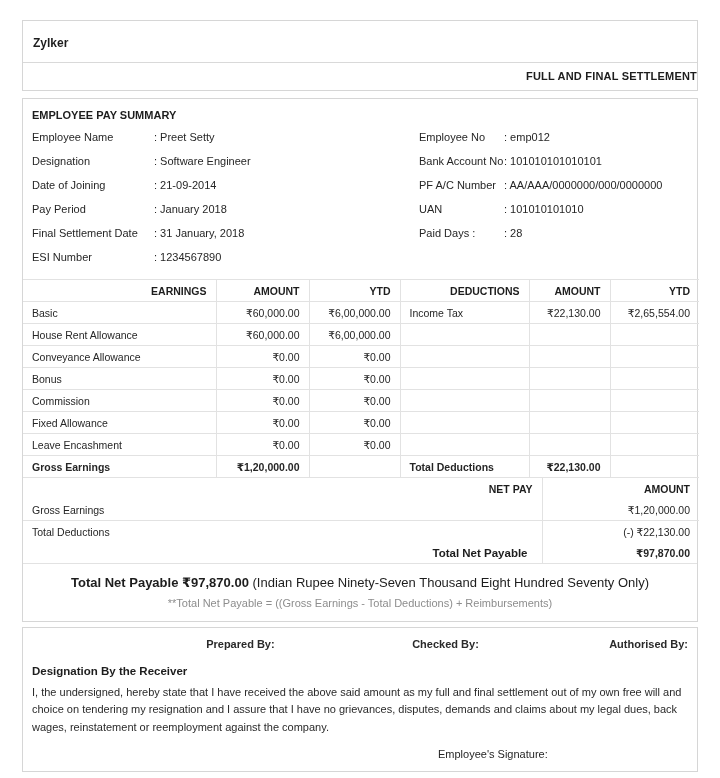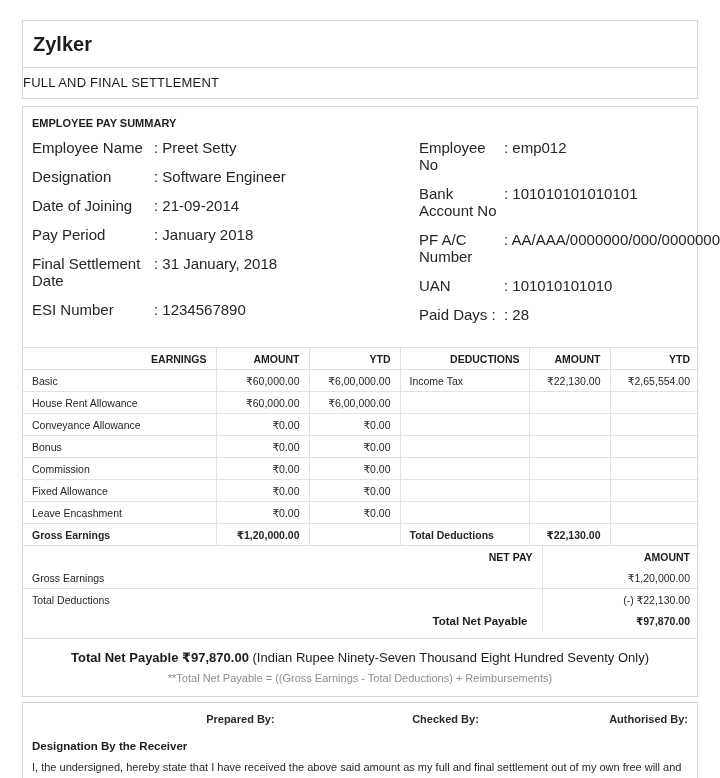--- a/index.html
+++ b/index.html
@@ -10,48 +10,48 @@
     font-family:"Liberation Sans","DejaVu Sans",sans-serif;
     color:#262626;
     -webkit-font-smoothing:antialiased;
   }
   .page { padding:20px 22px 12px 22px; }
   .box { border:1px solid #d6d6d6; background:#fff; }
 
   
   .box-header { margin-bottom:7px; }
   .company-row { padding:12px 10px 11px 10px; border-bottom:1px solid #d9d9d9; }
-  .company-name { font-size:20px; font-weight:bold; color:#1d1d1d; }
-  .title-row { text-align:left; font-size:13px; font-weight:normal; color:#1d1d1d; padding:7px 0 8px 0; letter-spacing:.2px; }
+  .company-name { font-size:12px; font-weight:bold; color:#1d1d1d; }
+  .title-row { text-align:right; font-size:11px; font-weight:bold; color:#1d1d1d; padding:7px 0 8px 0; letter-spacing:.2px; }
 
   
   .summary-heading { font-size:11px; font-weight:bold; color:#1d1d1d; padding:10px 9px 8px 9px; }
-  .details { display:flex; padding:2px 9px 10px 9px; font-size:15px;justify-content:space-between; }
+  .details { display:flex; padding:2px 9px 10px 9px; font-size:11px;justify-content:space-between; }
   .details-col { display:flex; flex-direction:column; }
   .details-col.left  { width:361px; flex:0 0 361px; }
   .details-col.right { flex:1; }
   .detail-row { display:flex; margin-bottom:12px; }
-  .detail-row:last-child { margin-bottom:14px; }
+  .detail-row:last-child { margin-bottom:6px; }
   .details-col.left  .d-label { width:122px; flex:0 0 122px; }
   .details-col.right .d-label { width:111px; flex:0 0 111px;padding-left:26px; }
   .d-value { white-space:nowrap; }
 
   table { border-collapse:collapse; width:100%; table-layout:fixed; }
   td, th { border:1px solid #e2e2e2; font-size:10.5px; padding:5px 9px 4px 9px; overflow:hidden; white-space:nowrap; }
   td:first-child, th:first-child { border-left:0; }
   td:last-child,  th:last-child  { border-right:0; }
   th { font-weight:bold; color:#1d1d1d; text-align:right; }
   th.amt, td.amt { text-align:right; }
   tr.total-row td { font-weight:600; }
   .netpay-table tr:first-child th, .netpay-table tr:first-child td { border-top:0; }
   .netpay-table tr:last-child  th, .netpay-table tr:last-child  td { border-bottom:0; }
   .netpay-table td.tnp-label { text-align:right; font-weight:bold; font-size:11.5px; color:#1d1d1d; padding-right:14px; }
   .netpay-table td.tnp-value { font-weight:bold; }
 
-  .total-note { border-top:1px solid #e2e2e2; text-align:center; padding:11px 8px 12px 8px;margin-top:7px; }
+  .total-note { border-top:1px solid #e2e2e2; text-align:center; padding:11px 8px 12px 8px; }
   .total-line { font-size:13px; color:#1d1d1d; }
   .total-line .b { font-weight:bold; }
   .formula { font-size:11px; color:#8d8d8d; margin-top:7px; }
 
   
   .box-footer { margin-top:5px; padding:10px 9px 11px 9px; }
   .note-label { font-size:11px; margin:1px 0 16px 0; }
   .sign-row { display:flex; font-size:11px; font-weight:600; color:#2a2a2a;justify-content:flex-end; }
   .sign-col1 { width:206px; flex:0 0 206px; }
   .sign-col2 { width:197px; flex:0 0 197px; }

